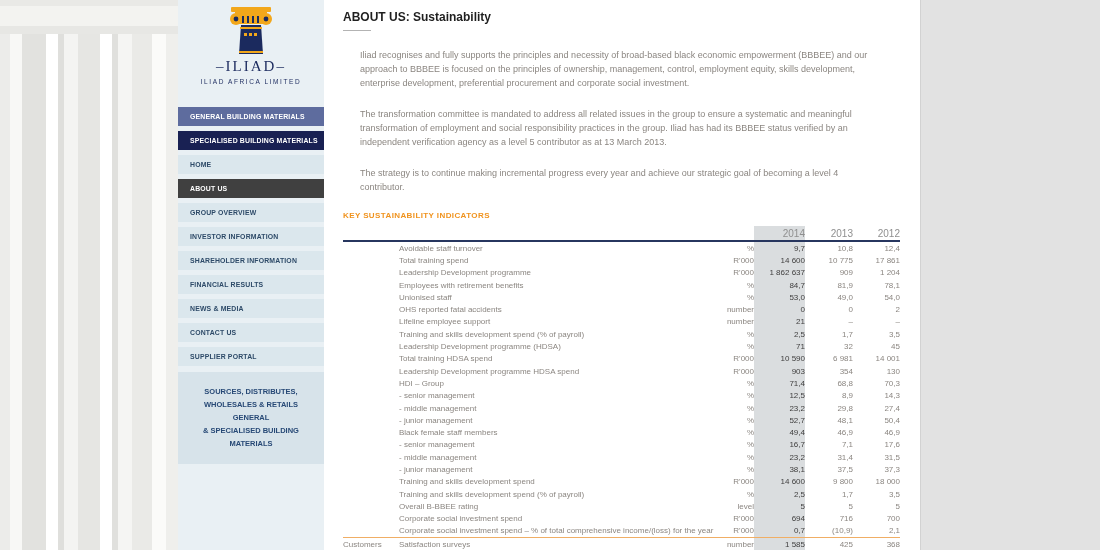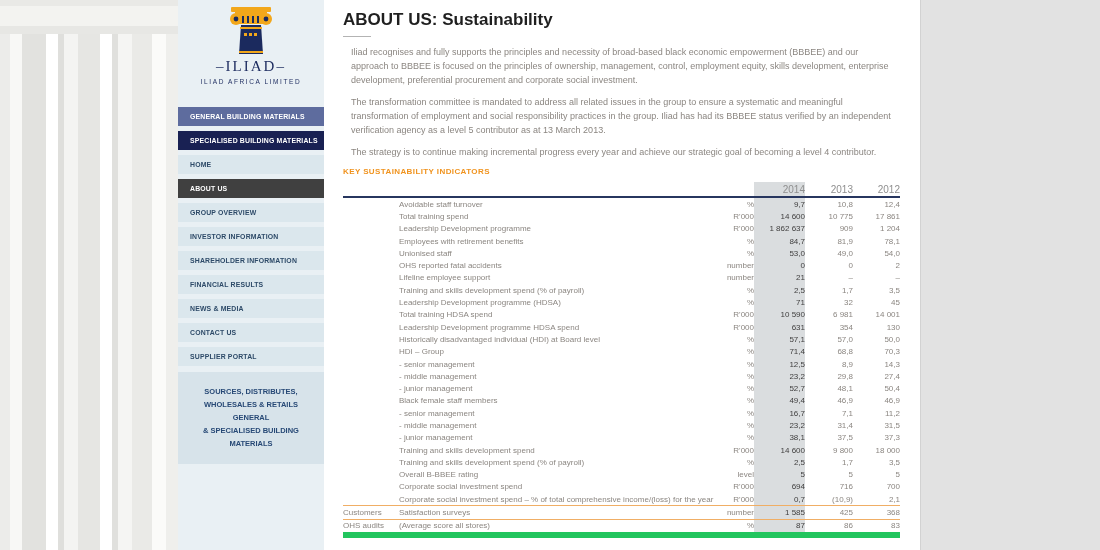--- a/index.html
+++ b/index.html
@@ -48,23 +48,23 @@
     margin-top:6px;background:#d7e3ea;padding:13px 9px 14px;
     text-align:center;font-size:7.5px;font-weight:bold;color:#274976;line-height:13px;
   }
   
   .right-strip{
     position:absolute;left:920px;top:0;width:180px;height:550px;
     background:#e2e2e2;border-left:1px solid #d2d2d2;box-sizing:border-box;
   }
   
   .content{position:absolute;left:343px;top:0;width:557px;}
-  .page-title{margin:10px 0 0;font-size:17px;font-weight:bold;color:#1f1f1f;}
+  .page-title{margin:10px 0 0;font-size:12px;font-weight:bold;color:#1f1f1f;}
   .title-underline{width:28px;height:1px;background:#b3b3b3;margin-top:6px;}
-  .content p{margin:8px;font-size:9px;line-height:14px;color:#8b8681;}
+  .content p{margin:17px;font-size:9px;line-height:14px;color:#8b8681;}
   .p1{margin-top:13px;}
   .p2{margin-top:6px;}
   .p3{margin-top:3px;}
   .kheading{margin-top:8px;font-size:8px;font-weight:bold;color:#f0931e;letter-spacing:.4px;}
   
   table.kpi{
     margin-top:6px;border-collapse:collapse;table-layout:fixed;width:557px;
     font-size:8px;color:#8b8681;
   }
   table.kpi th,table.kpi td{padding:0;white-space:nowrap;font-weight:normal;}
@@ -237,31 +237,23 @@
           <td class="label">Total training HDSA spend</td>
           <td class="unit">R'000</td>
           <td class="v2014">10 590</td>
           <td class="v2013">6 981</td>
           <td class="v2012">14 001</td>
         </tr>
         <tr>
           <td class="category"></td>
           <td class="label">Leadership Development programme HDSA spend</td>
           <td class="unit">R'000</td>
-          <td class="v2014">631</td>
+          <td class="v2014">903</td>
           <td class="v2013">354</td>
           <td class="v2012">130</td>
-        </tr>
-        <tr>
-          <td class="category"></td>
-          <td class="label">Historically disadvantaged individual (HDI) at Board level</td>
-          <td class="unit">%</td>
-          <td class="v2014">57,1</td>
-          <td class="v2013">57,0</td>
-          <td class="v2012">50,0</td>
         </tr>
         <tr>
           <td class="category"></td>
           <td class="label">HDI – Group</td>
           <td class="unit">%</td>
           <td class="v2014">71,4</td>
           <td class="v2013">68,8</td>
           <td class="v2012">70,3</td>
         </tr>
         <tr>
@@ -295,21 +287,21 @@
           <td class="v2014">49,4</td>
           <td class="v2013">46,9</td>
           <td class="v2012">46,9</td>
         </tr>
         <tr>
           <td class="category"></td>
           <td class="label">- senior management</td>
           <td class="unit">%</td>
           <td class="v2014">16,7</td>
           <td class="v2013">7,1</td>
-          <td class="v2012">11,2</td>
+          <td class="v2012">17,6</td>
         </tr>
         <tr>
           <td class="category"></td>
           <td class="label">- middle management</td>
           <td class="unit">%</td>
           <td class="v2014">23,2</td>
           <td class="v2013">31,4</td>
           <td class="v2012">31,5</td>
         </tr>
         <tr>

